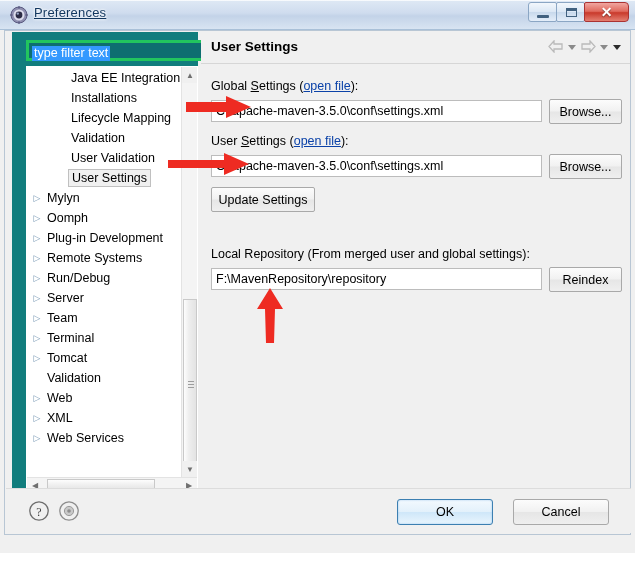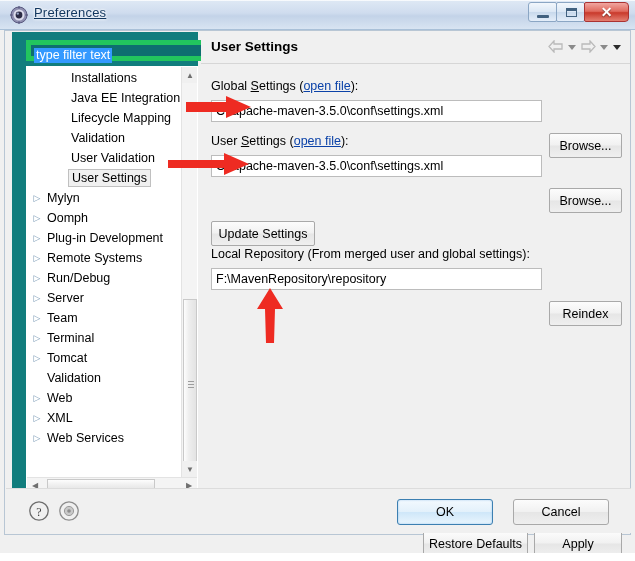--- a/index.html
+++ b/index.html
@@ -94,21 +94,21 @@
     width: 186px; height: 472px;
     background: #117d7d;
   }
 
   
   #filter-box {
     position: absolute;
     left: 14px; top: 8px;
     width: 200px; height: 21px;
     background: #0e6e70;
-    border: 5px solid #22c55e;
+    border: 3px solid #22c55e;
   }
   #filter-text {
     position: absolute; left: 3px; top: 3px;
     font-size: 12.5px;
     color: #ffffff;
     background: #3399ff;
     padding: 0 2px;
     line-height: 15px;
     white-space: nowrap;
   }
@@ -271,21 +271,20 @@
 
   .btn {
     position: absolute;
     background: linear-gradient(to bottom, #fcfcfc 0%, #f1f1f1 48%, #e6e6e6 52%, #efefef 100%);
     border: 1px solid #a9a9a9;
     border-radius: 2px;
     font-size: 12.5px;
     color: #000;
     display: flex; align-items: center; justify-content: center;
     cursor: default;
-    margin-top: 34px;
   }
 
   
   #restore-defaults { left: 222px; top: 432px; width: 105px; height: 25px; }
   #apply-btn        { left: 333px; top: 432px; width: 88px;  height: 25px; }
 
   
   #footer {
     position: absolute;
     left: 1px; bottom: 1px;
@@ -374,22 +373,22 @@
   <div id="dialog">
 
     <div id="tealframe">
 
       <div id="filter-box">
         <span id="filter-text" title="type filter text">type filter text</span>
       </div>
 
       <div id="tree-panel">
         <div id="tree-list">
+            <div class="tree-item child"><span class="lbl">Java EE Integration</span></div>
             <div class="tree-item child"><span class="lbl">Installations</span></div>
-            <div class="tree-item child"><span class="lbl">Java EE Integration</span></div>
             <div class="tree-item child"><span class="lbl">Lifecycle Mapping</span></div>
             <div class="tree-item child"><span class="lbl">Validation</span></div>
             <div class="tree-item child"><span class="lbl">User Validation</span></div>
             <div class="tree-item child selected"><span class="lbl">User Settings</span></div>
             <div class="tree-item root"><span class="arrow">▷</span><span class="lbl">Mylyn</span></div>
             <div class="tree-item root"><span class="arrow">▷</span><span class="lbl">Oomph</span></div>
             <div class="tree-item root"><span class="arrow">▷</span><span class="lbl">Plug-in Development</span></div>
             <div class="tree-item root"><span class="arrow">▷</span><span class="lbl">Remote Systems</span></div>
             <div class="tree-item root"><span class="arrow">▷</span><span class="lbl">Run/Debug</span></div>
             <div class="tree-item root"><span class="arrow">▷</span><span class="lbl">Server</span></div>

